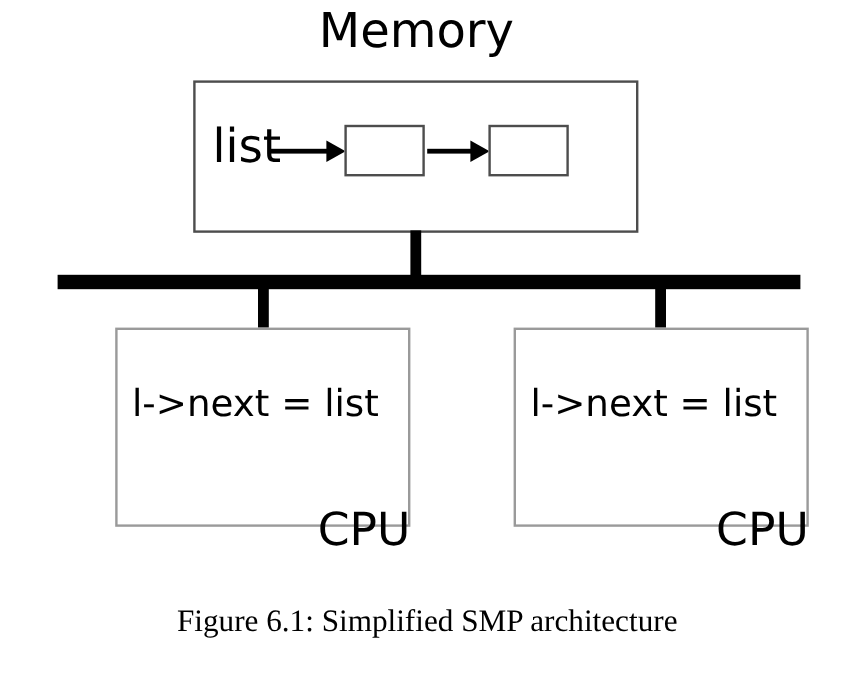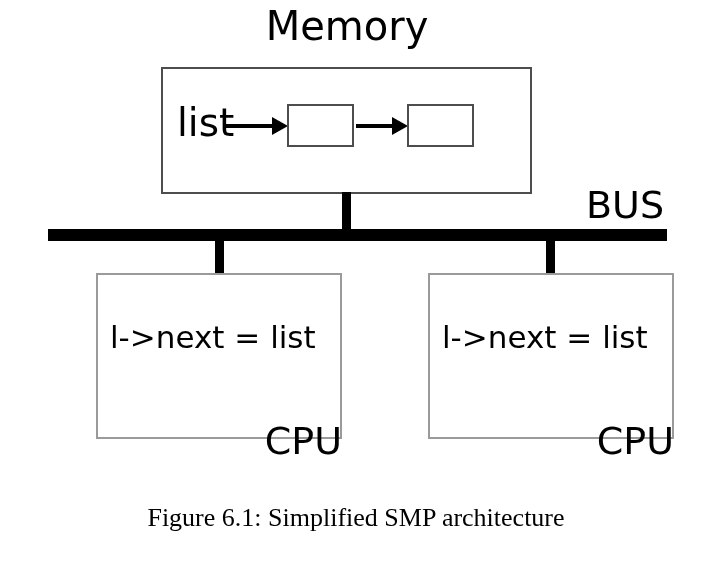--- a/index.html
+++ b/index.html
@@ -184,21 +184,20 @@
 
   <div class="arrow" id="arrow-node1-to-node2"></div>
   <div class="arrowhead" id="arrowhead-2"></div>
 
   <div class="node-box" id="list-node-2"></div>
 
   <div class="stem" id="stem-memory"></div>
 
   <div id="bus-bar"></div>
 
-  <div class="label" id="bus-label">BUS</div>
 
   <div class="stem" id="stem-cpu-left"></div>
   <div class="stem" id="stem-cpu-right"></div>
 
   <div class="cpu-box" id="cpu-box-left">
     <div class="cpu-code">l-&gt;next = list</div>
   </div>
   <div class="label cpu-label" id="cpu-label-left">CPU</div>
 
   <div class="cpu-box" id="cpu-box-right">

